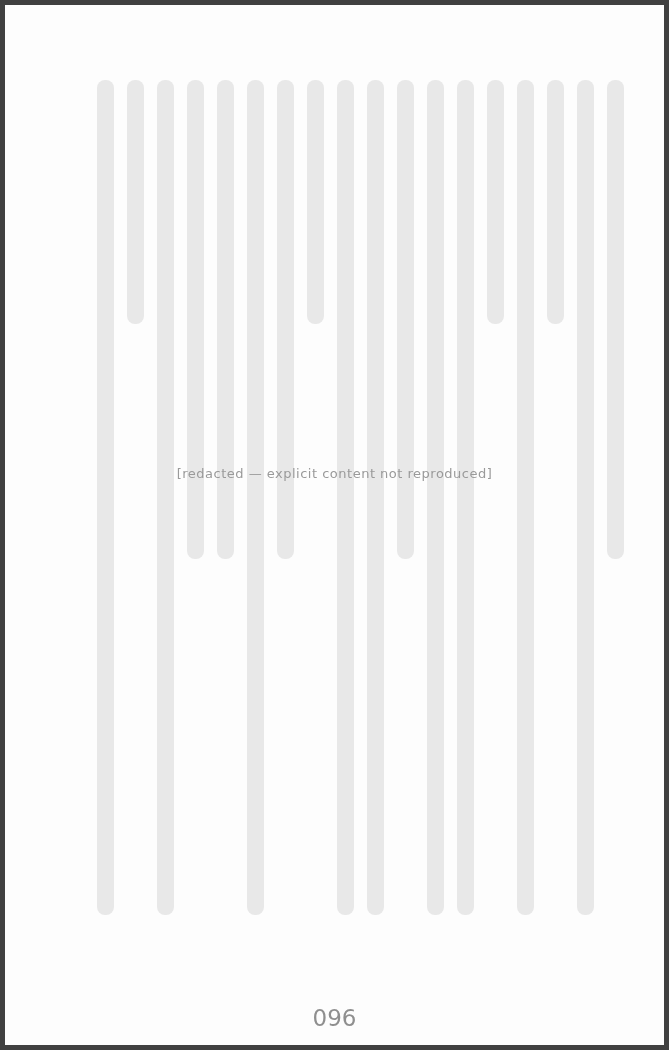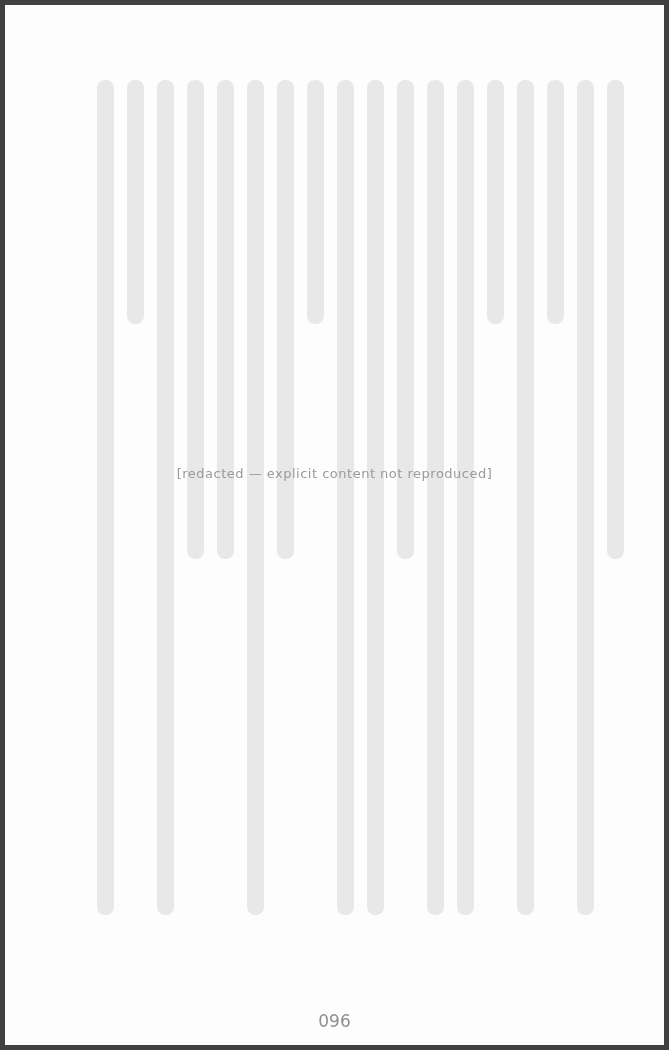--- a/index.html
+++ b/index.html
@@ -7,21 +7,21 @@
         border:5px solid #404040;overflow:hidden;}
   .text-area{position:absolute;top:75px;right:40px;bottom:95px;left:40px;
              display:flex;flex-direction:row-reverse;justify-content:flex-start;gap:13px;}
   .col-placeholder{width:17px;background:#e8e8e8;border-radius:8px;}
   .col-placeholder.short{height:28%;}
   .col-placeholder.mid{height:55%;}
   .col-placeholder.full{height:96%;}
   .redaction-note{position:absolute;top:45%;left:50%;transform:translate(-50%,-50%);
                   color:#9a9a9a;font-size:13px;letter-spacing:.5px;}
   .page-number{position:absolute;bottom:14px;left:50%;transform:translateX(-50%);
-               color:#8f8f8f;font-size:17px;}
+               color:#8f8f8f;font-size:23px;}
 </style>
 </head>
 <body>
 
 <div class="page">
   <div class="text-area">
     <div class="col-placeholder mid"></div>
     <div class="col-placeholder full"></div>
     <div class="col-placeholder short"></div>
     <div class="col-placeholder full"></div>

